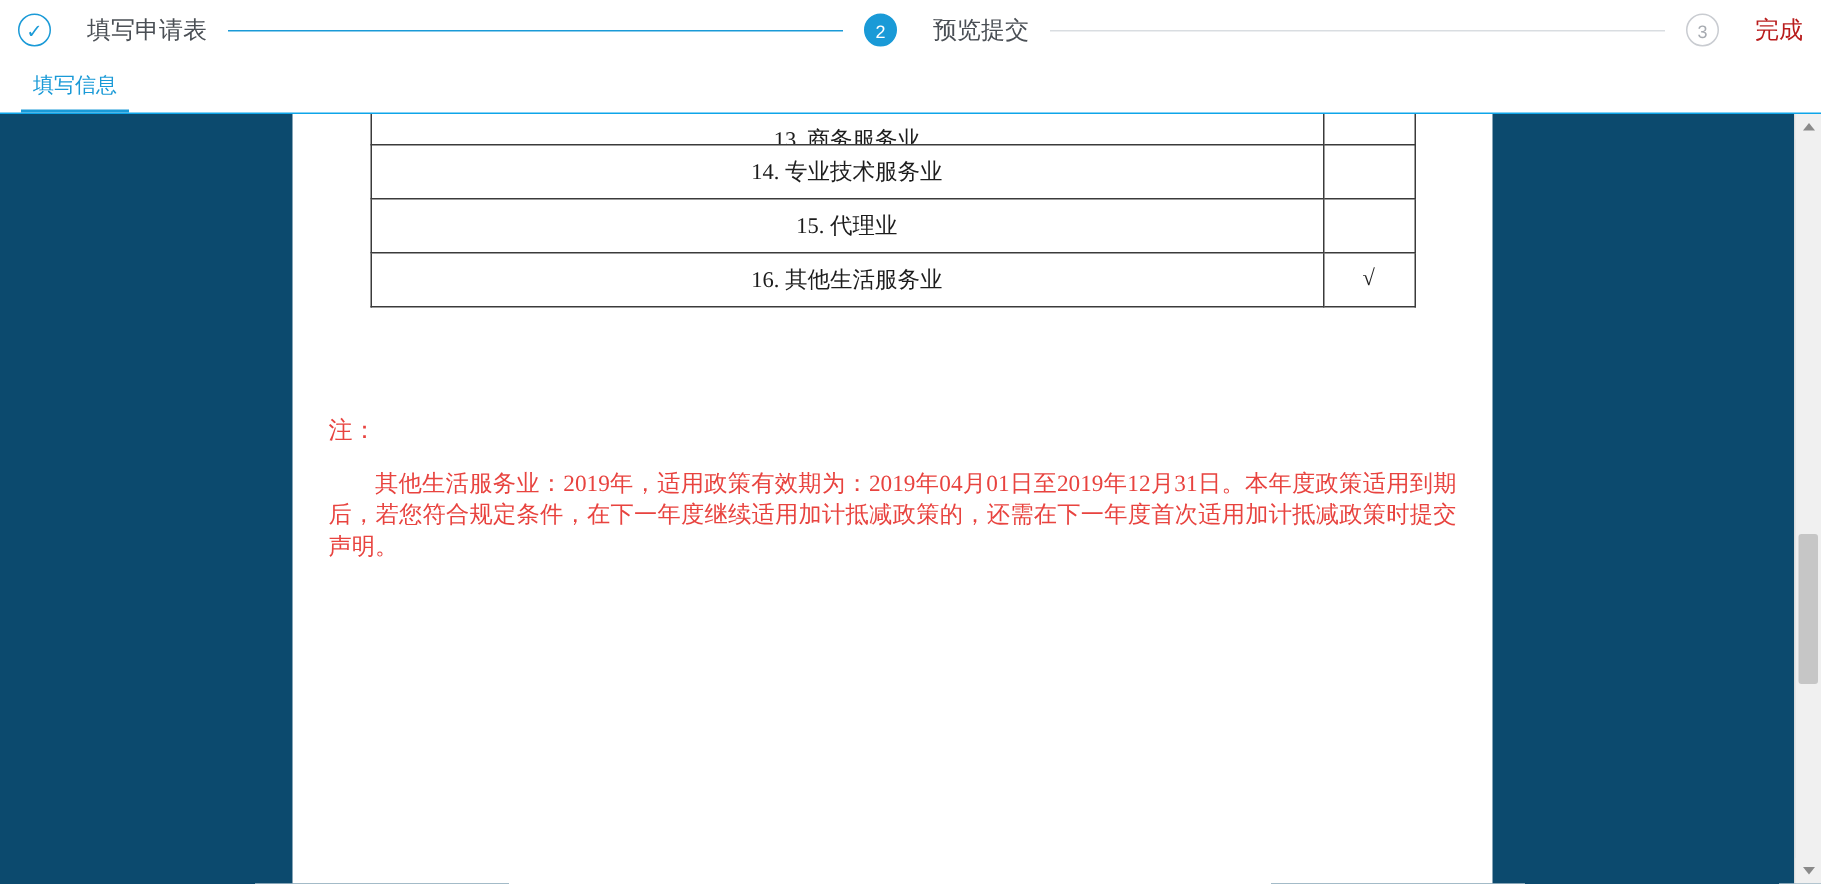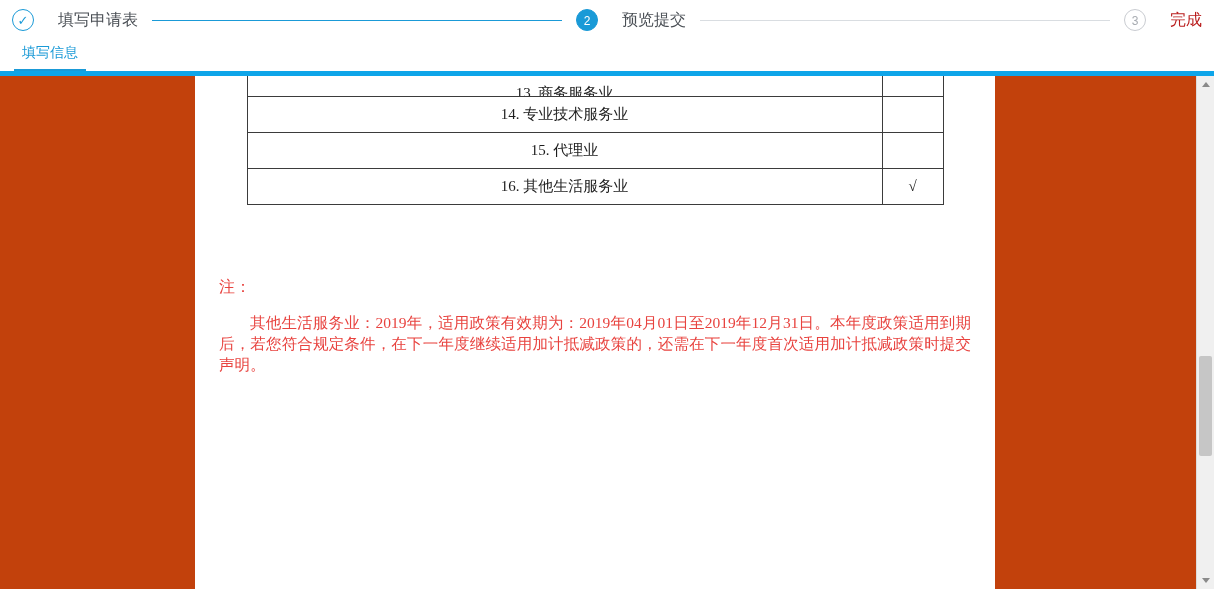--- a/index.html
+++ b/index.html
@@ -70,39 +70,39 @@
     flex: 1 1 auto;
     height: 1px;
     background: #1a9ad7;
     margin: 0 14px;
   }
   .step-line.pending { background: #d9dde1; }
 
   
   .tabbar {
     height: 36px;
-    border-bottom: 5px solid #0ea5e9;
+    border-bottom: 1px solid #0ea5e9;
     display: flex;
     align-items: flex-end;
     padding-left: 14px;
     box-sizing: border-box;
   }
   .tab {
     font-size: 14px;
     color: #1a9ad7;
     padding: 0 8px 7px 8px;
     border-bottom: 2px solid #1a9ad7;
     cursor: pointer;
   }
 
   
   .viewer {
     position: relative;
     height: 513px;
-    background: #c2410c;
+    background: #0c4a6e;
     overflow: hidden;
   }
   .page-sheet {
     position: absolute;
     top: 0;
     left: 195px;
     width: 800px;
     min-height: 513px;
     background: #ffffff;
     font-family: "Liberation Serif", serif;

